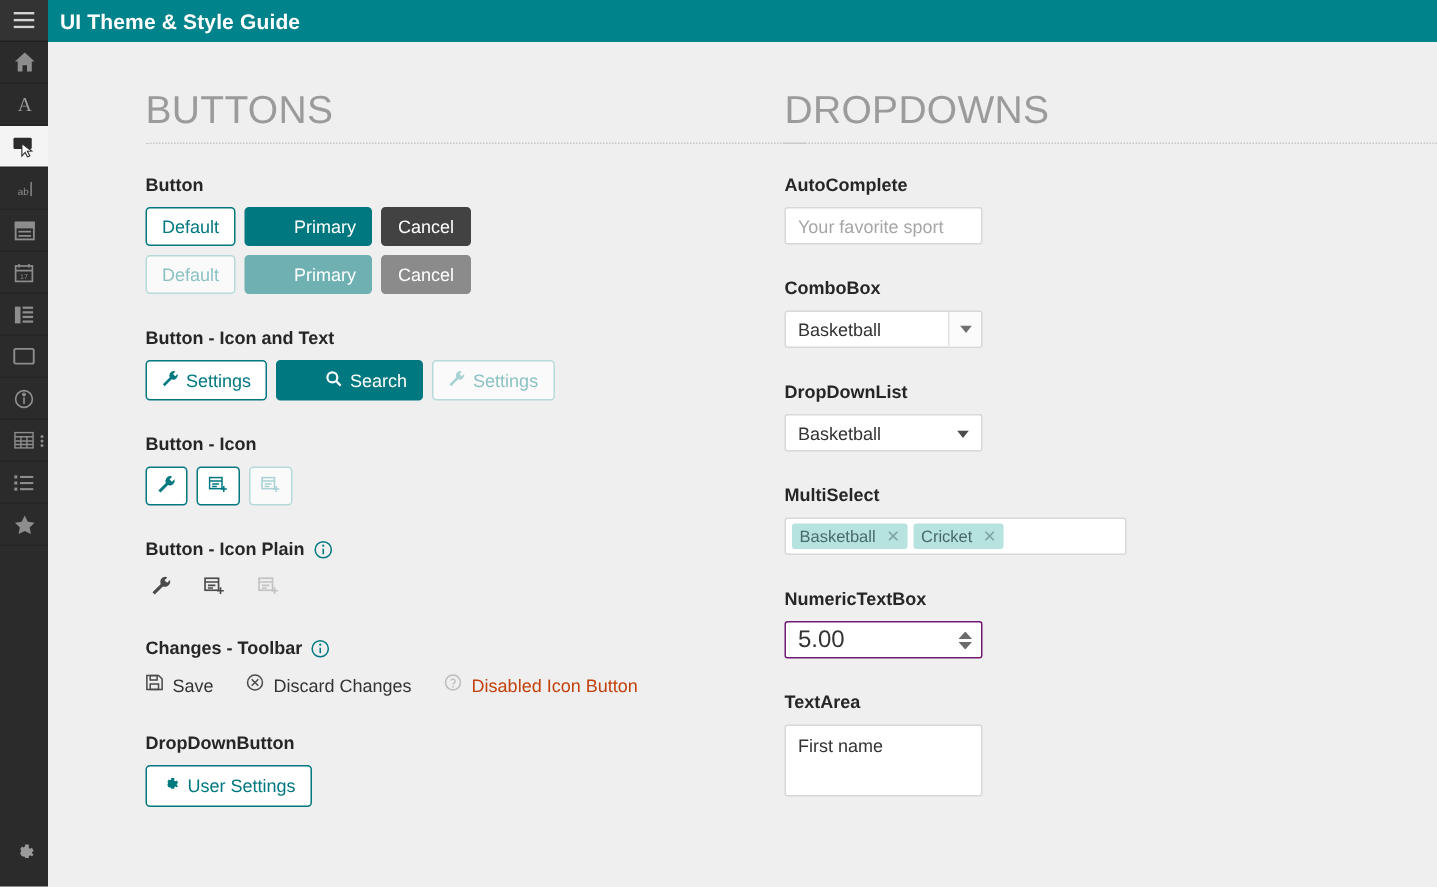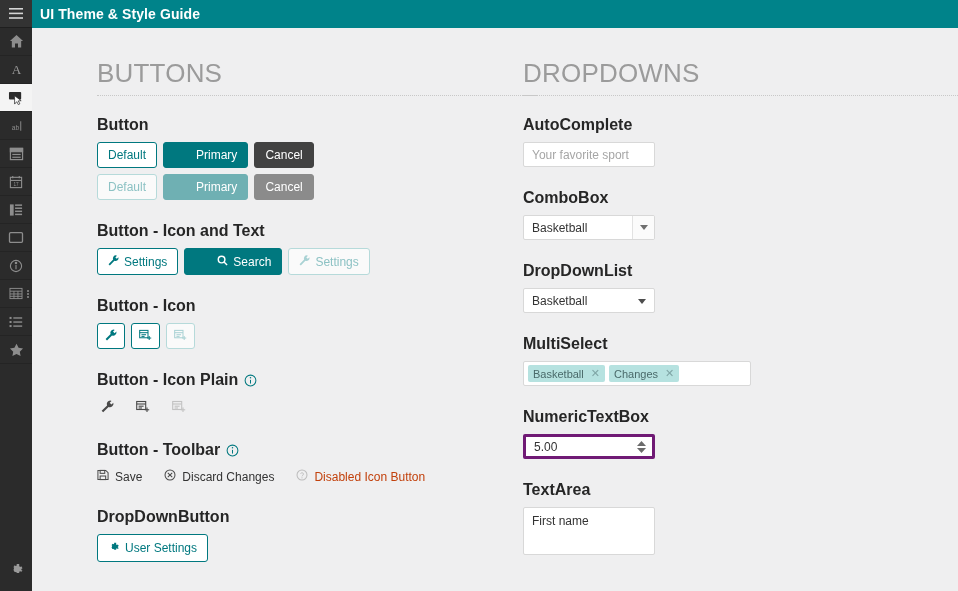--- a/index.html
+++ b/index.html
@@ -82,21 +82,21 @@
     margin: 0;
     padding: 30px 0 6px 0;
   }
   .section-rule {
     border-top: 1px dotted #c8c8c8;
     height: 0;
     margin-bottom: 20px;
   }
 
   .field-label {
-    font-size: 16px;
+    font-size: 12px;
     font-weight: bold;
     color: #262626;
     margin: 0 0 8px 0;
     display: flex; align-items: center; gap: 6px;
   }
   .group { margin-bottom: 22px; }
 
   
   .btn-row { display: flex; gap: 6px; align-items: center; margin-bottom: 6px; }
   .btn {
@@ -217,26 +217,26 @@
     font-size: 11px;
     border-radius: 2px;
     padding: 2px 5px;
     display: inline-flex; align-items: center; gap: 7px;
     white-space: nowrap;
   }
   .chip .chip-x { color: #7fa5a5; font-size: 11px; cursor: pointer; }
 
   .numeric {
     width: 132px; height: 25px;
-    border: 3px solid #701a75; border-radius: 2px;
+    border: 1px solid #701a75; border-radius: 2px;
     background: #ffffff;
     display: flex; align-items: center;
     padding: 0 6px 0 8px;
     justify-content: space-between;
-    font-size: 12px; color: #333333;
+    font-size: 16px; color: #333333;
   }
   .spin { display: flex; flex-direction: column; line-height: 5px; color: #6b6b6b; font-size: 8px; gap: 2px; }
 
   .switch {
     width: 48px; height: 22px;
     border: 1px solid #d2d2d2;
     border-radius: 11px;
     background: #f3f3f3;
     display: flex; align-items: center;
     position: relative;
@@ -562,21 +562,21 @@
               <line x1="11" y1="7.5" x2="11" y2="12"></line>
               <line x1="8.8" y1="9.8" x2="13.2" y2="9.8"></line>
             </svg>
           </span>
         </button>
       </div>
     </div>
 
     <div class="group">
       <div class="field-label">
-        <span>Button - Toolbar</span>
+        <span>Changes - Toolbar</span>
         <span class="info-ic">
           <svg width="13" height="13" viewBox="0 0 14 14" fill="none" stroke="#00787f" stroke-width="1.1">
             <circle cx="7" cy="7" r="5.8"></circle>
             <line x1="7" y1="6.3" x2="7" y2="10.3"></line>
             <circle cx="7" cy="4.1" r="0.8" fill="#00787f" stroke="none"></circle>
           </svg>
         </span>
       </div>
 
       <div class="toolbar-row">
@@ -664,21 +664,21 @@
     </div>
 
     <div class="group">
       <div class="field-label">MultiSelect</div>
       <div class="multiselect">
         <span class="chip">
           <span>Basketball</span>
           <span class="chip-x">✕</span>
         </span>
         <span class="chip">
-          <span>Changes</span>
+          <span>Cricket</span>
           <span class="chip-x">✕</span>
         </span>
       </div>
     </div>
 
     <div class="group">
       <div class="field-label">NumericTextBox</div>
       <div class="numeric">
         <span>5.00</span>
         <span class="spin">

